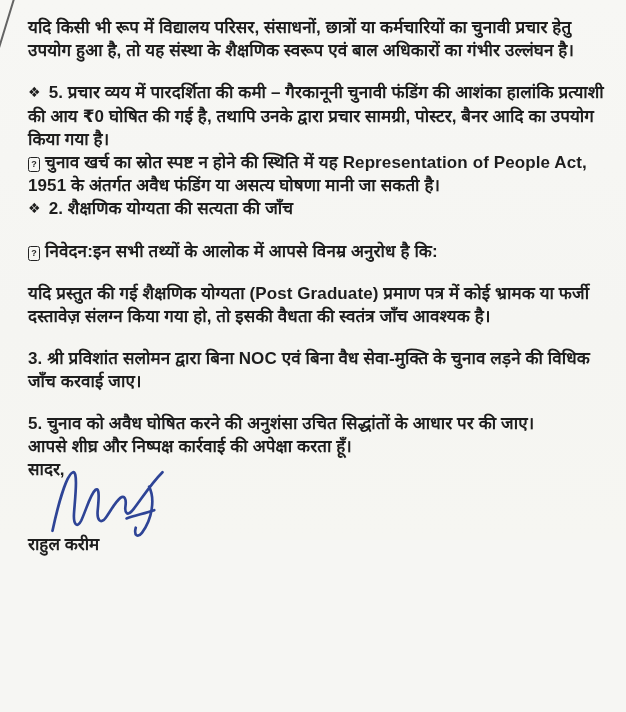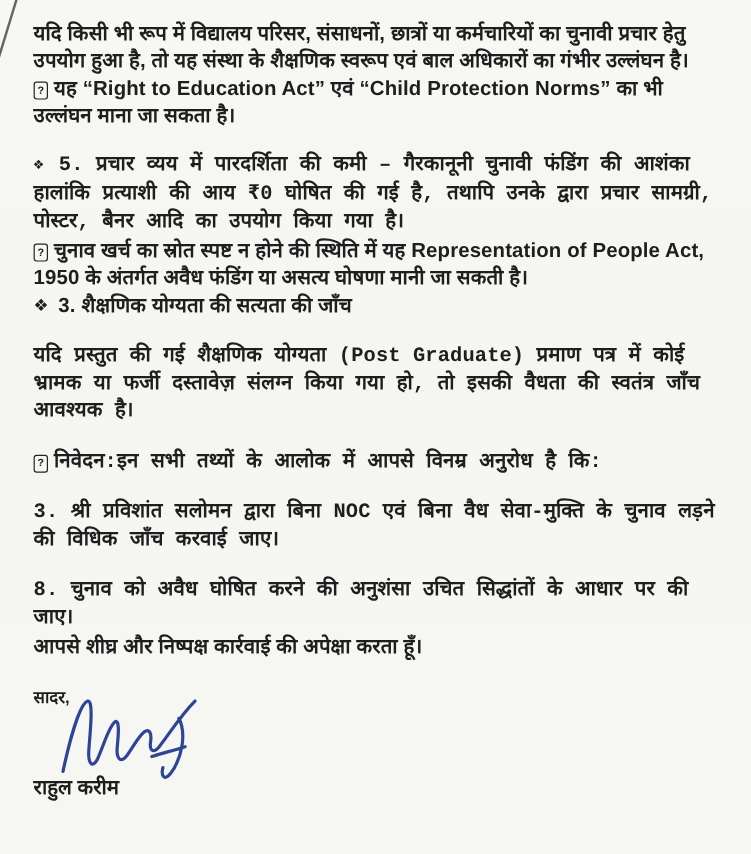--- a/index.html
+++ b/index.html
@@ -23,59 +23,58 @@
   .scan-artifact{
     position:absolute;left:5px;top:-8px;width:2px;height:66px;
     background:#4a4a4a;transform:rotate(17deg);opacity:.85;border-radius:1px;
   }
   .doc{
     padding:16px 22px 0 28px;
     font-size:17px;line-height:23px;font-weight:600;
     letter-spacing:.1px;
   }
   .block{margin:0;}
-  .spaced{margin-top:19px;font-family:Liberation Mono, monospace;}
+  .spaced{margin-top:19px;}
   .bullet-glyph{
     font-size:14px;margin-right:4px;position:relative;top:-1px;
   }
   .tofu{
     display:inline-block;width:12px;height:15px;
     border:1.6px solid #232323;border-radius:2.5px;
     font-size:9px;line-height:13px;text-align:center;
     margin-right:5px;vertical-align:1px;font-weight:700;color:#232323;
   }
   .closing{padding:0 22px 0 28px;}
   .salutation{
-    margin-top:20px;font-size:14px;line-height:23px;font-weight:600;
+    font-size:17px;line-height:23px;font-weight:600;
   }
   .signature{
     display:block;margin:-16px 0 0 16px;width:128px;height:74px;
   }
   .signature path{stroke:var(--sig);stroke-width:2.6;fill:none;
     stroke-linecap:round;stroke-linejoin:round;}
   .signer{
     margin-top:-6px;font-size:17px;line-height:23px;font-weight:600;
   }
 </style>
 </head>
 <body>
 
 <div class="page">
   <div class="scan-artifact"></div>
 
   <main class="doc" id="blocks">
       <p class="block para"><span>यदि किसी भी रूप में विद्यालय परिसर, संसाधनों, छात्रों या कर्मचारियों का चुनावी प्रचार हेतु उपयोग हुआ है, तो यह संस्था के शैक्षणिक स्वरूप एवं बाल अधिकारों का गंभीर उल्लंघन है।</span></p>
-      <p class="block note"><span class="tofu">?</span><span>यह “Right to Education Act” एवं “Child Protection Norms” का भी उल्लंघन माना जा सकता है।</span></p>
       <p class="block bullet spaced"><span class="bullet-glyph">❖ </span><span>5. प्रचार व्यय में पारदर्शिता की कमी – गैरकानूनी चुनावी फंडिंग की आशंका हालांकि प्रत्याशी की आय ₹0 घोषित की गई है, तथापि उनके द्वारा प्रचार सामग्री, पोस्टर, बैनर आदि का उपयोग किया गया है।</span></p>
-      <p class="block note"><span class="tofu">?</span><span>चुनाव खर्च का स्रोत स्पष्ट न होने की स्थिति में यह Representation of People Act, 1950 के अंतर्गत अवैध फंडिंग या असत्य घोषणा मानी जा सकती है।</span></p>
-      <p class="block bullet"><span class="bullet-glyph">❖ </span><span>3. शैक्षणिक योग्यता की सत्यता की जाँच</span></p>
+      <p class="block note"><span class="tofu">?</span><span>चुनाव खर्च का स्रोत स्पष्ट न होने की स्थिति में यह Representation of People Act, 1951 के अंतर्गत अवैध फंडिंग या असत्य घोषणा मानी जा सकती है।</span></p>
+      <p class="block bullet"><span class="bullet-glyph">❖ </span><span>2. शैक्षणिक योग्यता की सत्यता की जाँच</span></p>
+      <p class="block note spaced"><span class="tofu">?</span><span>निवेदन:इन सभी तथ्यों के आलोक में आपसे विनम्र अनुरोध है कि:</span></p>
       <p class="block para spaced"><span>यदि प्रस्तुत की गई शैक्षणिक योग्यता (Post Graduate) प्रमाण पत्र में कोई भ्रामक या फर्जी दस्तावेज़ संलग्न किया गया हो, तो इसकी वैधता की स्वतंत्र जाँच आवश्यक है।</span></p>
-      <p class="block note spaced"><span class="tofu">?</span><span>निवेदन:इन सभी तथ्यों के आलोक में आपसे विनम्र अनुरोध है कि:</span></p>
       <p class="block para spaced"><span>3. श्री प्रविशांत सलोमन द्वारा बिना NOC एवं बिना वैध सेवा-मुक्ति के चुनाव लड़ने की विधिक जाँच करवाई जाए।</span></p>
-      <p class="block para spaced"><span>8. चुनाव को अवैध घोषित करने की अनुशंसा उचित सिद्धांतों के आधार पर की जाए।</span></p>
+      <p class="block para spaced"><span>5. चुनाव को अवैध घोषित करने की अनुशंसा उचित सिद्धांतों के आधार पर की जाए।</span></p>
       <p class="block para"><span>आपसे शीघ्र और निष्पक्ष कार्रवाई की अपेक्षा करता हूँ।</span></p>
     </main>
 
   <div class="closing">
     <div class="salutation">सादर,</div>
     <svg class="signature" viewBox="0 0 120 72" aria-hidden="true">
       <path d="M6 64 C12 36 20 9 26 7 C31 6 28 32 27 46 C26 58 30 62 34 54 C39 43 43 28 48 24 C52 21 51 34 50 44 C49 54 53 58 58 51 C63 44 67 36 72 32 C76 29 78 33 77 40 C76 47 79 50 84 44 C92 34 101 19 113 7"></path>
       <path d="M100 21 C106 33 103 53 93 66 C89 71 85 69 87 61"></path>
       <path d="M78 52 C87 49 96 47 105 44"></path>
     </svg>

